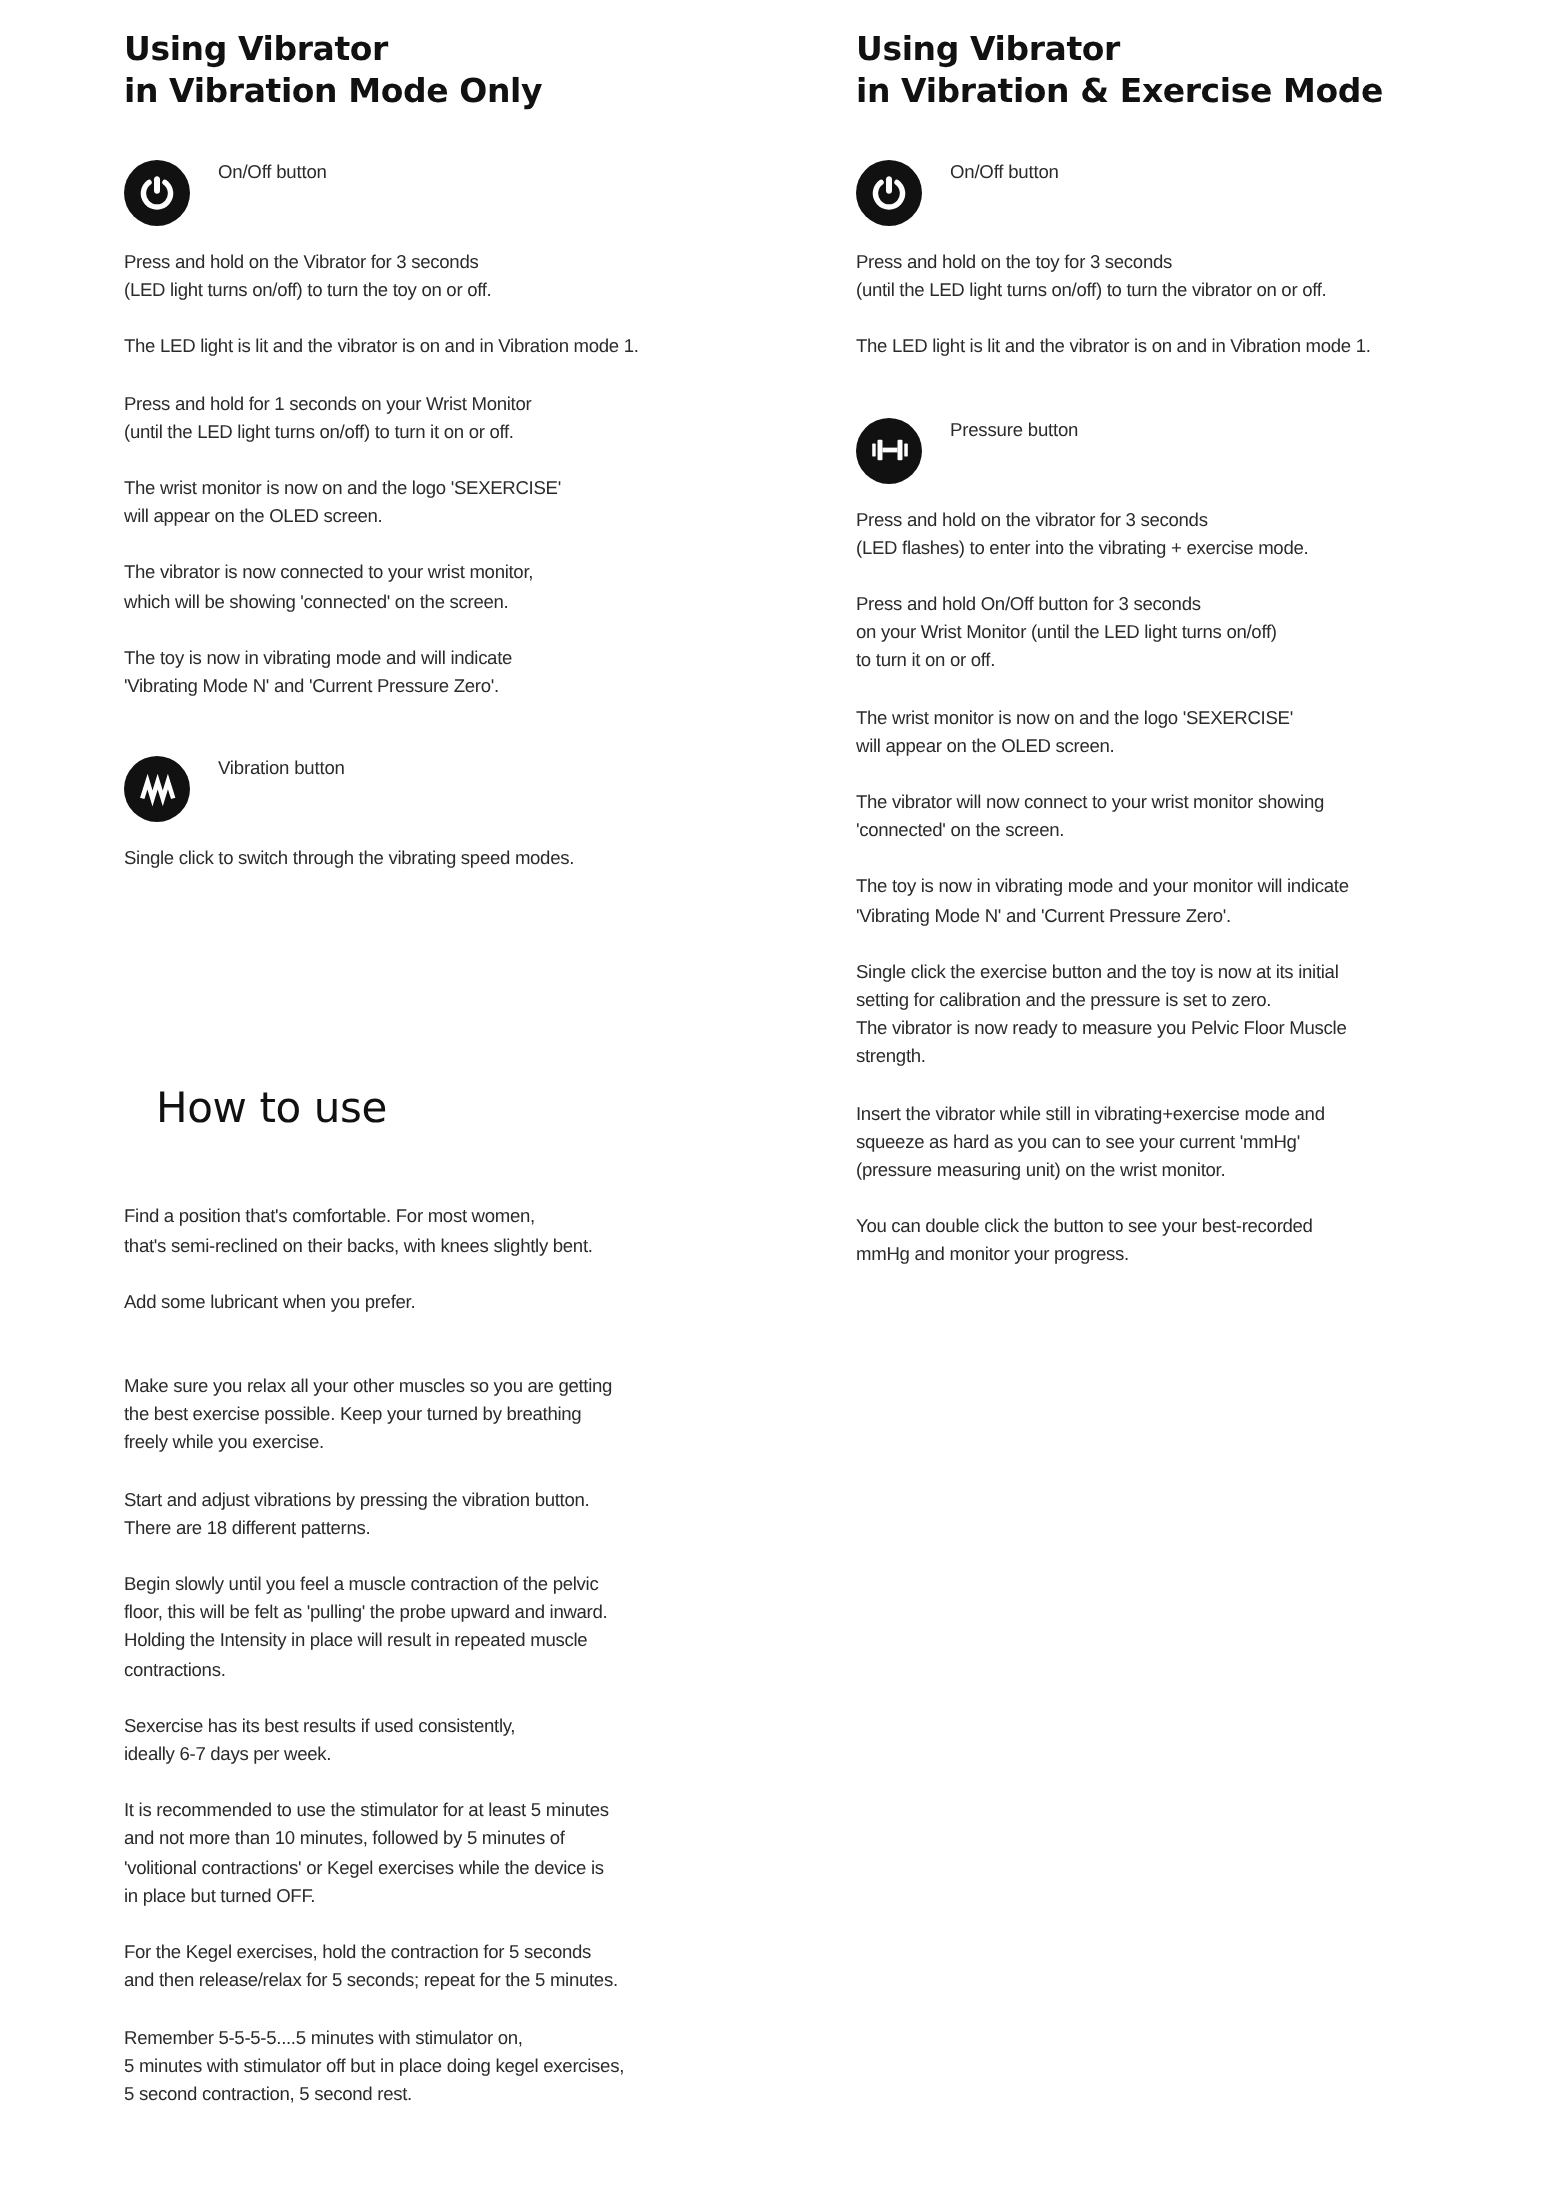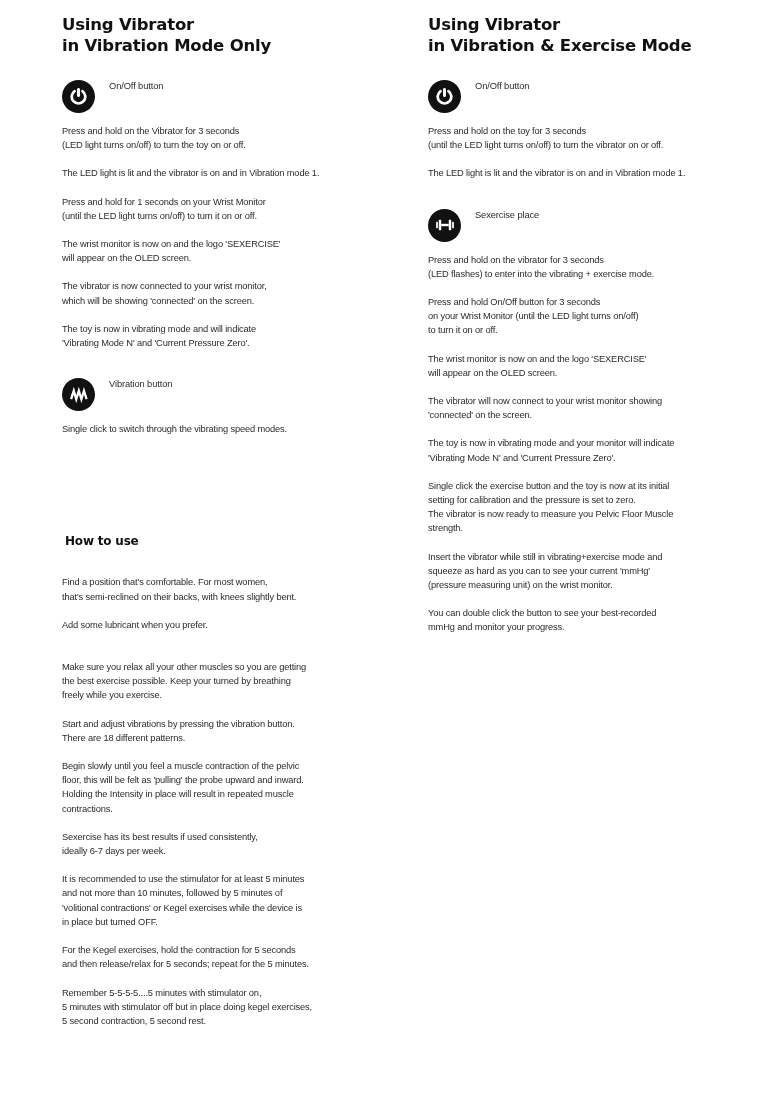--- a/index.html
+++ b/index.html
@@ -37,26 +37,26 @@
     line-height: 21px;
     letter-spacing: -0.2px;
     color: #111111;
     margin: 0;
     white-space: pre-line;
   }
   .heading-block { margin-top: 14px; }
 
   .howto-heading {
     font-family: "DejaVu Sans", sans-serif;
-    font-weight: 700;
-    font-size: 12px;
+    font-weight: 400;
+    font-size: 21px;
     line-height: 21px;
     letter-spacing: -0.2px;
     color: #111111;
-    margin: 3px;
+    margin: 16px;
   }
 
   .button-row {
     display: flex;
     align-items: flex-start;
     gap: 14px;
   }
   .icon-circle {
     width: 33px;
     height: 33px;
@@ -221,21 +221,21 @@
     <div class="button-row">
       <span class="icon-circle">
         <svg width="22" height="22" viewBox="0 0 24 24" aria-hidden="true">
           <rect x="2.3" y="8.4" width="1.9" height="7.2" rx="0.5" fill="#ffffff"></rect>
           <rect x="5.2" y="6.4" width="2.7" height="11.2" rx="0.6" fill="#ffffff"></rect>
           <rect x="16.1" y="6.4" width="2.7" height="11.2" rx="0.6" fill="#ffffff"></rect>
           <rect x="19.8" y="8.4" width="1.9" height="7.2" rx="0.5" fill="#ffffff"></rect>
           <rect x="7.9" y="10.7" width="8.2" height="2.6" fill="#ffffff"></rect>
         </svg>
       </span>
-      <span class="button-label">Sexercise place</span>
+      <span class="button-label">Pressure button</span>
     </div>
 
     <div class="gap-after-icon"></div>
 
     <p class="para">Press and hold on the vibrator for 3 seconds
 (LED flashes) to enter into the vibrating + exercise mode.</p>
     <div class="gap-md"></div>
     <p class="para">Press and hold On/Off button for 3 seconds
 on your Wrist Monitor (until the LED light turns on/off)
 to turn it on or off.</p>

